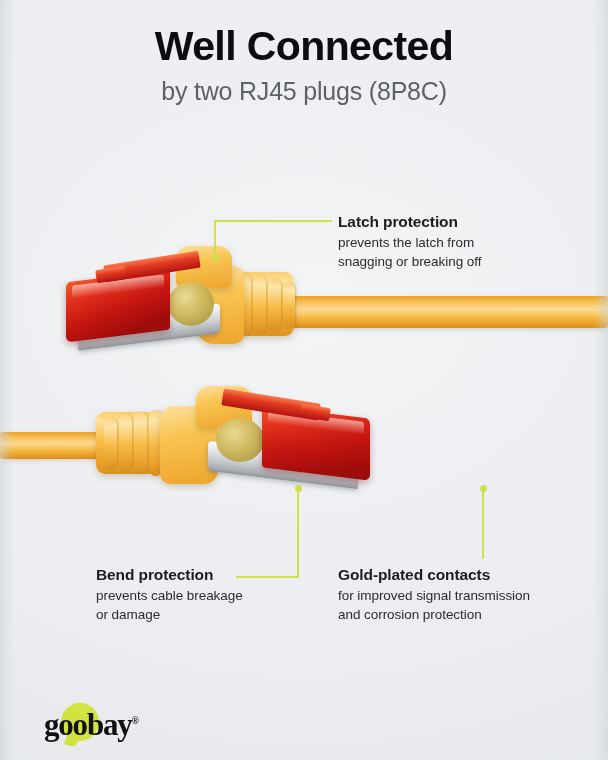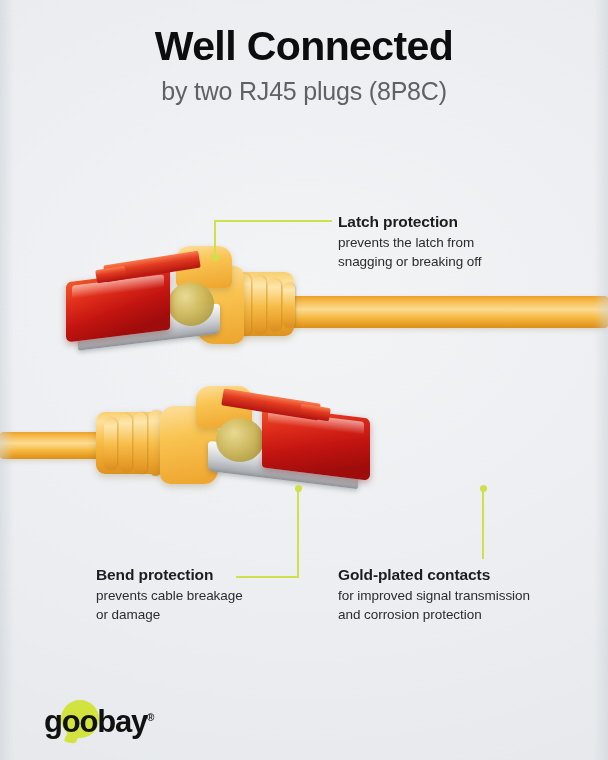--- a/index.html
+++ b/index.html
@@ -121,21 +121,21 @@
   .callout h3{
     margin:0;font-size:15.5px;font-weight:bold;color:#1d1d1f;
     letter-spacing:-0.1px;line-height:1.25;
   }
   .callout p{
     margin:3px 0 0 0;font-size:13.5px;font-weight:normal;color:#2c2c2f;
     line-height:1.35;letter-spacing:-0.05px;white-space:pre-line;
   }
 
   
-  .logo{position:absolute;left:44px;top:706px;height:34px;display:flex;align-items:flex-start;}
+  .logo{position:absolute;left:44px;top:706px;height:34px;display:flex;align-items:flex-end;font-family:Liberation Serif, serif;}
   .logo-text{position:relative;font-size:31px;font-weight:bold;color:#111;letter-spacing:-1.2px;line-height:1;}
   .logo-bubble{
     position:absolute;left:17px;top:-6px;width:38px;height:38px;border-radius:50%;
     background:#d2e23f;z-index:0;
   }
   .logo-bubble:after{
     content:"";position:absolute;left:5px;bottom:-5px;width:12px;height:12px;
     background:#d2e23f;border-radius:0 0 3px 3px;transform:rotate(12deg) skewX(-14deg);
   }
   .logo-g,.logo-oo,.logo-bay{position:relative;z-index:1;}

